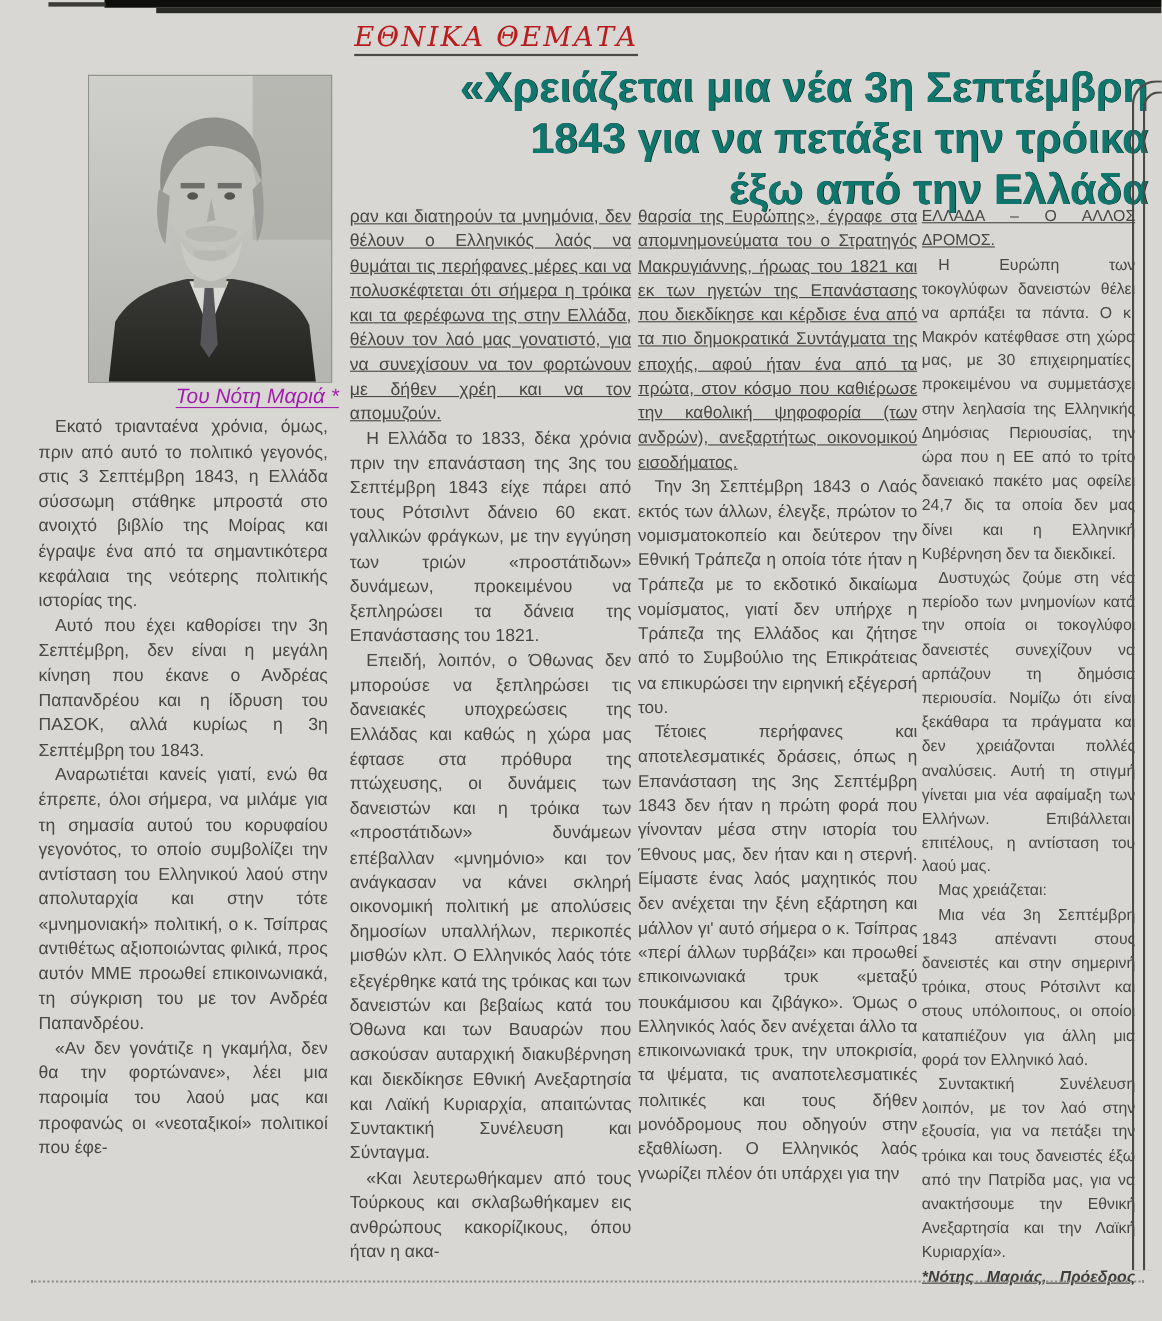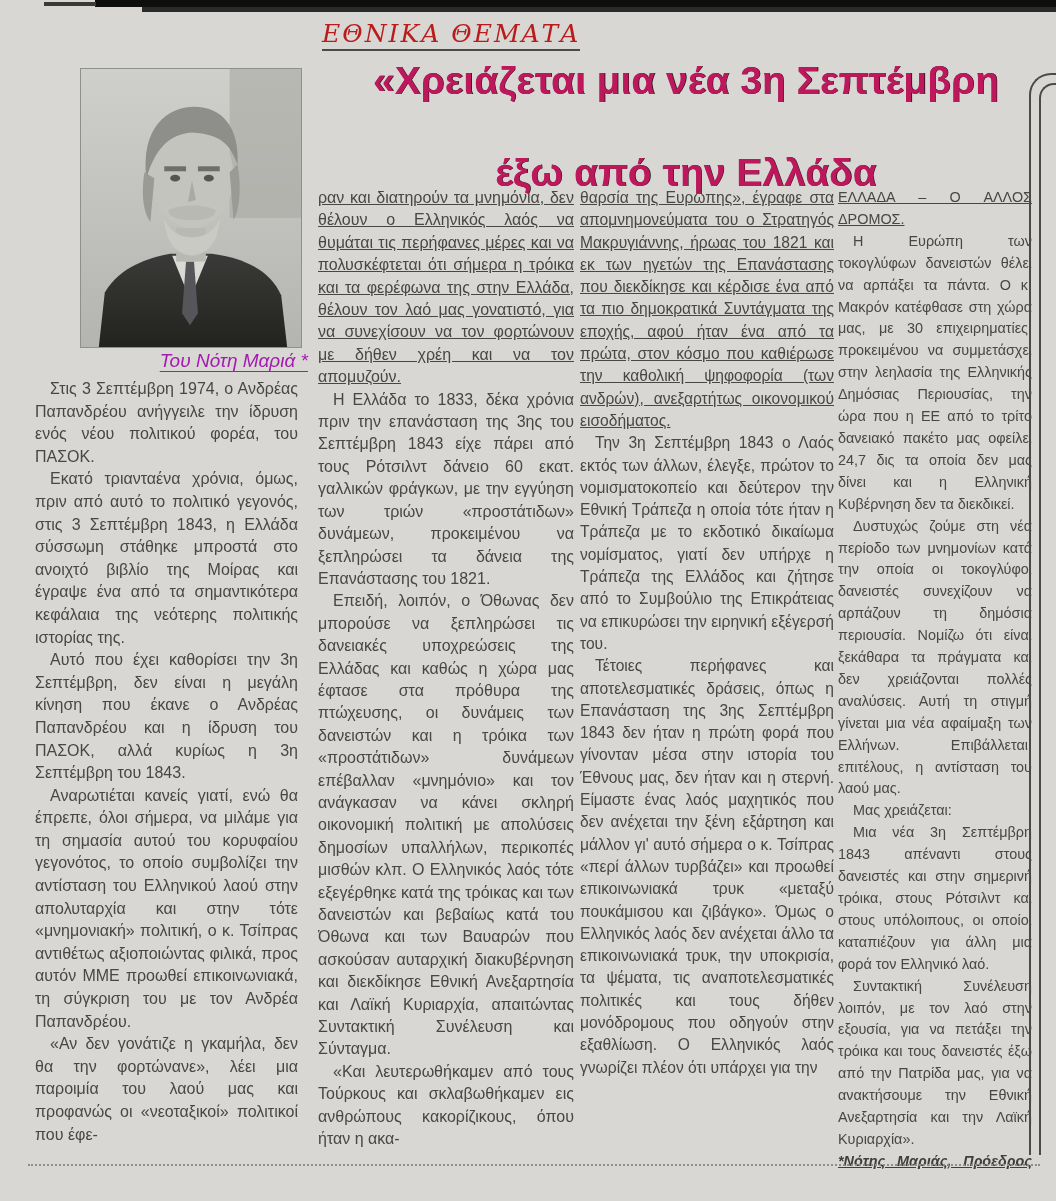--- a/index.html
+++ b/index.html
@@ -30,22 +30,22 @@
   .section-label{
     position:absolute;left:322px;top:19px;
     font-family:"DejaVu Serif","Liberation Serif",serif;
     font-style:italic;font-size:25px;letter-spacing:2px;color:#b91c1c;
     border-bottom:2px solid #4a4a48;padding-bottom:1px;
   }
 
   
   .headline{
     position:absolute;left:328px;top:58px;width:716px;
-    text-align:center;font-weight:bold;font-size:39px;line-height:46px;
-    color:#be185d;letter-spacing:0px;
+    text-align:right;font-weight:bold;font-size:39px;line-height:46px;
+    color:#0f766e;letter-spacing:0px;
     text-shadow:0.6px 0 0 #161614;
   }
 
   
   .col{position:absolute;text-align:justify;overflow:hidden;}
   .col p{margin:0;text-indent:15px;}
   .col p.noindent{text-indent:0;text-decoration:underline;}
   .col1{left:35px;top:378px;width:263px;height:772px;font-size:16px;line-height:22.6px;}
   .col2{left:318px;top:187px;width:256px;height:968px;font-size:16px;line-height:22.4px;}
   .col3{left:580px;top:187px;width:254px;height:978px;font-size:15.6px;line-height:22.3px;}
@@ -112,26 +112,25 @@
     <path d="M74,128 C76,160 86,180 112,184 C138,180 148,160 150,128 C146,162 140,170 112,172 C84,170 78,162 74,128 Z" fill="#c0c0bb"></path>
     <path d="M84,150 C92,176 132,176 140,150 C138,174 130,186 112,188 C94,186 86,174 84,150 Z" fill="#cacac5"></path>
   </svg>
 </div>
 <div class="caption">Του Νότη Μαριά *</div>
 
 <div class="section-label">ΕΘΝΙΚΑ ΘΕΜΑΤΑ</div>
 
 <div class="headline">
   <span>«Χρειάζεται μια νέα 3η Σεπτέμβρη</span><br>
-  <br>
+  <span>1843 για να πετάξει την τρόικα</span><br>
   <span>έξω από την Ελλάδα</span>
 </div>
 
 <div class="col col1">
-    <p>Στις 3 Σεπτέμβρη 1974, ο Ανδρέας Παπανδρέου ανήγγειλε την ίδρυση ενός νέου πολιτικού φορέα, του ΠΑΣΟΚ.</p>
     <p>Εκατό τριανταένα χρόνια, όμως, πριν από αυτό το πολιτικό γεγονός, στις 3 Σεπτέμβρη 1843, η Ελλάδα σύσσωμη στάθηκε μπροστά στο ανοιχτό βιβλίο της Μοίρας και έγραψε ένα από τα σημαντικότερα κεφάλαια της νεότερης πολιτικής ιστορίας της.</p>
     <p>Αυτό που έχει καθορίσει την 3η Σεπτέμβρη, δεν είναι η μεγάλη κίνηση που έκανε ο Ανδρέας Παπανδρέου και η ίδρυση του ΠΑΣΟΚ, αλλά κυρίως η 3η Σεπτέμβρη του 1843.</p>
     <p>Αναρωτιέται κανείς γιατί, ενώ θα έπρεπε, όλοι σήμερα, να μιλάμε για τη σημασία αυτού του κορυφαίου γεγονότος, το οποίο συμβολίζει την αντίσταση του Ελληνικού λαού στην απολυταρχία και στην τότε «μνημονιακή» πολιτική, ο κ. Τσίπρας αντιθέτως αξιοποιώντας φιλικά, προς αυτόν ΜΜΕ προωθεί επικοινωνιακά, τη σύγκριση του με τον Ανδρέα Παπανδρέου.</p>
     <p>«Αν δεν γονάτιζε η γκαμήλα, δεν θα την φορτώνανε», λέει μια παροιμία του λαού μας και προφανώς οι «νεοταξικοί» πολιτικοί που έφε-</p>
   </div>
 <div class="col col2">
     <p class="noindent">ραν και διατηρούν τα μνημόνια, δεν θέλουν ο Ελληνικός λαός να θυμάται τις περήφανες μέρες και να πολυσκέφτεται ότι σήμερα η τρόικα και τα φερέφωνα της στην Ελλάδα, θέλουν τον λαό μας γονατιστό, για να συνεχίσουν να τον φορτώνουν με δήθεν χρέη και να τον απομυζούν.</p>
     <p>Η Ελλάδα το 1833, δέκα χρόνια πριν την επανάσταση της 3ης του Σεπτέμβρη 1843 είχε πάρει από τους Ρότσιλντ δάνειο 60 εκατ. γαλλικών φράγκων, με την εγγύηση των τριών «προστάτιδων» δυνάμεων, προκειμένου να ξεπληρώσει τα δάνεια της Επανάστασης του 1821.</p>
     <p>Επειδή, λοιπόν, ο Όθωνας δεν μπορούσε να ξεπληρώσει τις δανειακές υποχρεώσεις της Ελλάδας και καθώς η χώρα μας έφτασε στα πρόθυρα της πτώχευσης, οι δυνάμεις των δανειστών και η τρόικα των «προστάτιδων» δυνάμεων επέβαλλαν «μνημόνιο» και τον ανάγκασαν να κάνει σκληρή οικονομική πολιτική με απολύσεις δημοσίων υπαλλήλων, περικοπές μισθών κλπ. Ο Ελληνικός λαός τότε εξεγέρθηκε κατά της τρόικας και των δανειστών και βεβαίως κατά του Όθωνα και των Βαυαρών που ασκούσαν αυταρχική διακυβέρνηση και διεκδίκησε Εθνική Ανεξαρτησία και Λαϊκή Κυριαρχία, απαιτώντας Συντακτική Συνέλευση και Σύνταγμα.</p>
     <p>«Και λευτερωθήκαμεν από τους Τούρκους και σκλαβωθήκαμεν εις ανθρώπους κακορίζικους, όπου ήταν η ακα-</p>

